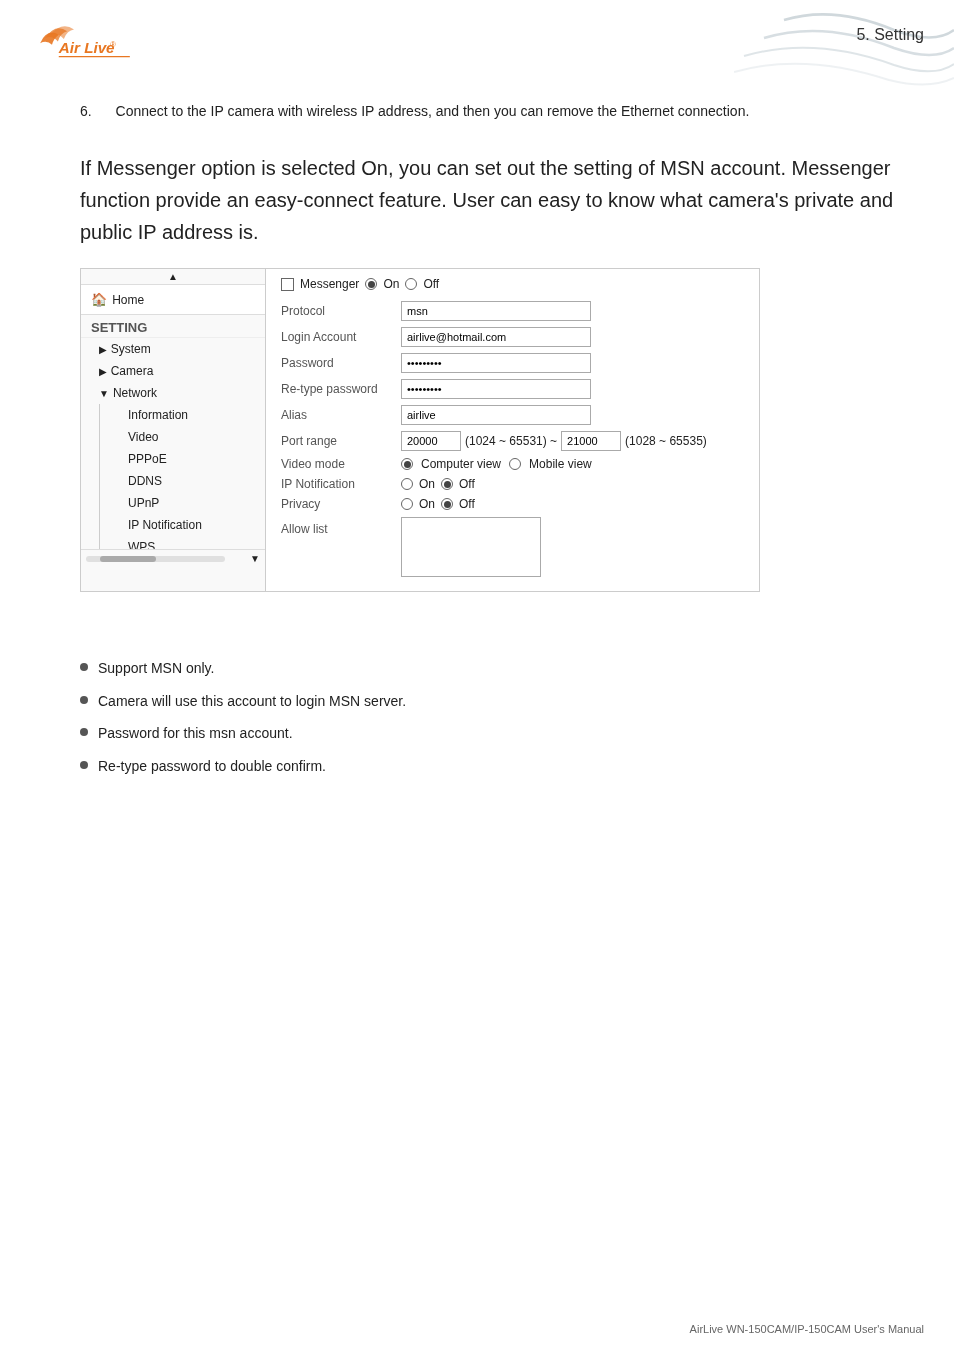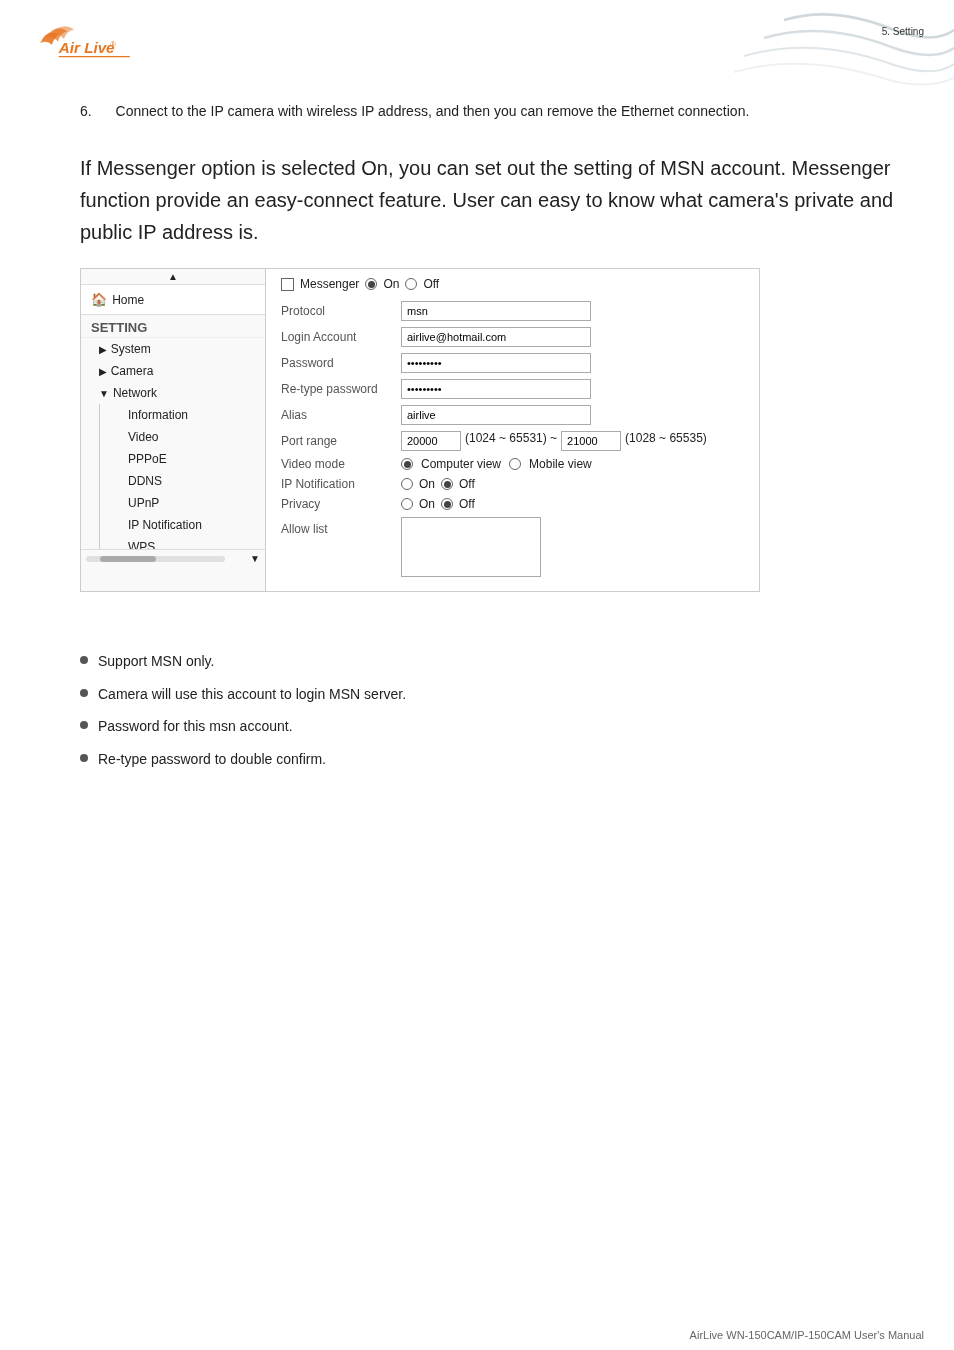--- a/index.html
+++ b/index.html
@@ -23,21 +23,21 @@
     }
     .logo-area {
       display: flex;
       align-items: center;
     }
     .logo-svg {
       width: 110px;
       height: 52px;
     }
     .header-right {
-      font-size: 10px;
+      font-size: 16px;
       color: #333;
       margin-top: 8px;
       position: relative;
     }
 
     
     .main-content {
       padding: 20px 50px 20px 80px;
     }
 
@@ -173,21 +173,21 @@
       font-size: 11px;
       width: 190px;
       height: 20px;
       outline: none;
     }
     .form-input.short {
       width: 60px;
     }
     .port-range-row {
       display: flex;
-      align-items: flex-start;
+      align-items: center;
       gap: 4px;
       font-size: 12px;
     }
     .video-mode-row {
       display: flex;
       align-items: center;
       gap: 8px;
       font-size: 12px;
     }
     .ip-notif-row {
@@ -211,21 +211,21 @@
     }
     .allow-row {
       display: flex;
       align-items: flex-start;
       margin-bottom: 6px;
       font-size: 12px;
     }
 
     
     .bullet-section {
-      margin-top: 18px;
+      margin-top: 25px;
       padding: 0 50px 0 80px;
     }
     .bullet-item {
       display: flex;
       align-items: flex-start;
       margin-bottom: 10px;
     }
     .bullet-dot {
       width: 8px;
       height: 8px;
@@ -236,21 +236,21 @@
       flex-shrink: 0;
     }
     .bullet-text {
       font-size: 14px;
       line-height: 1.6;
     }
 
     
     .footer {
       position: absolute;
-      bottom: 9px;
+      bottom: 15px;
       right: 30px;
       font-size: 11px;
       color: #666;
       margin-top: 16px;
     }
 
     
     .top-right-waves {
       position: absolute;
       top: 0;

